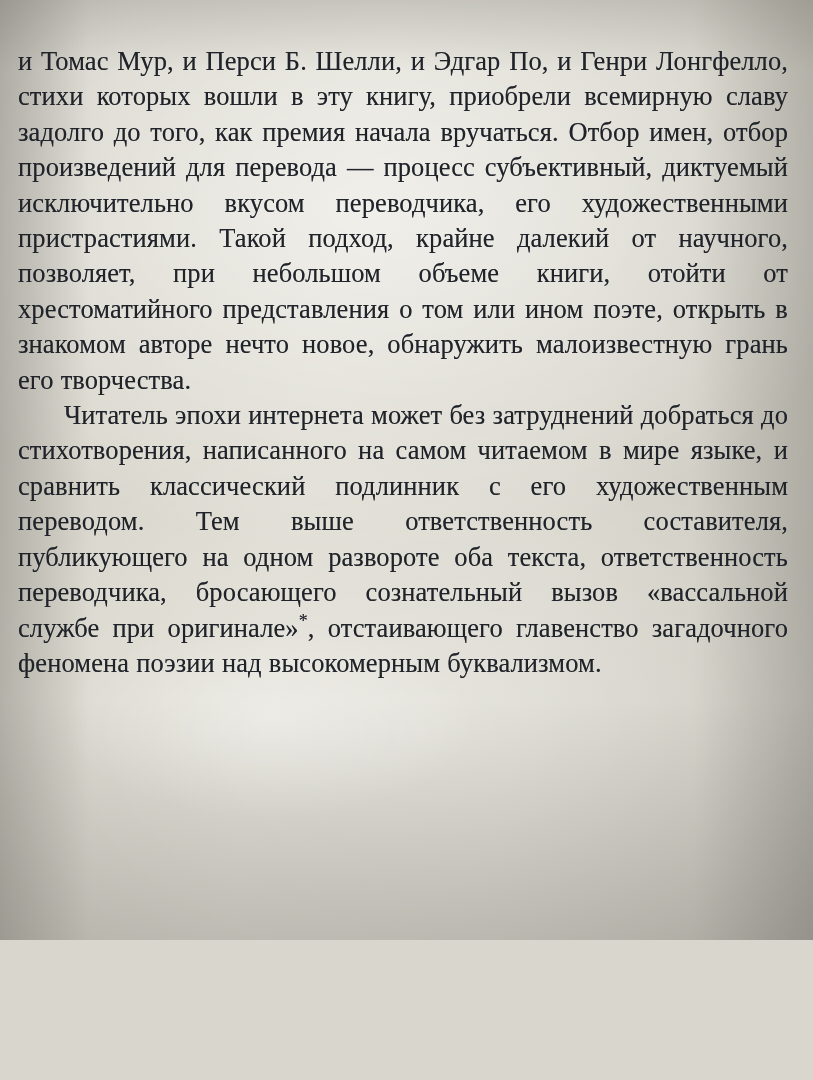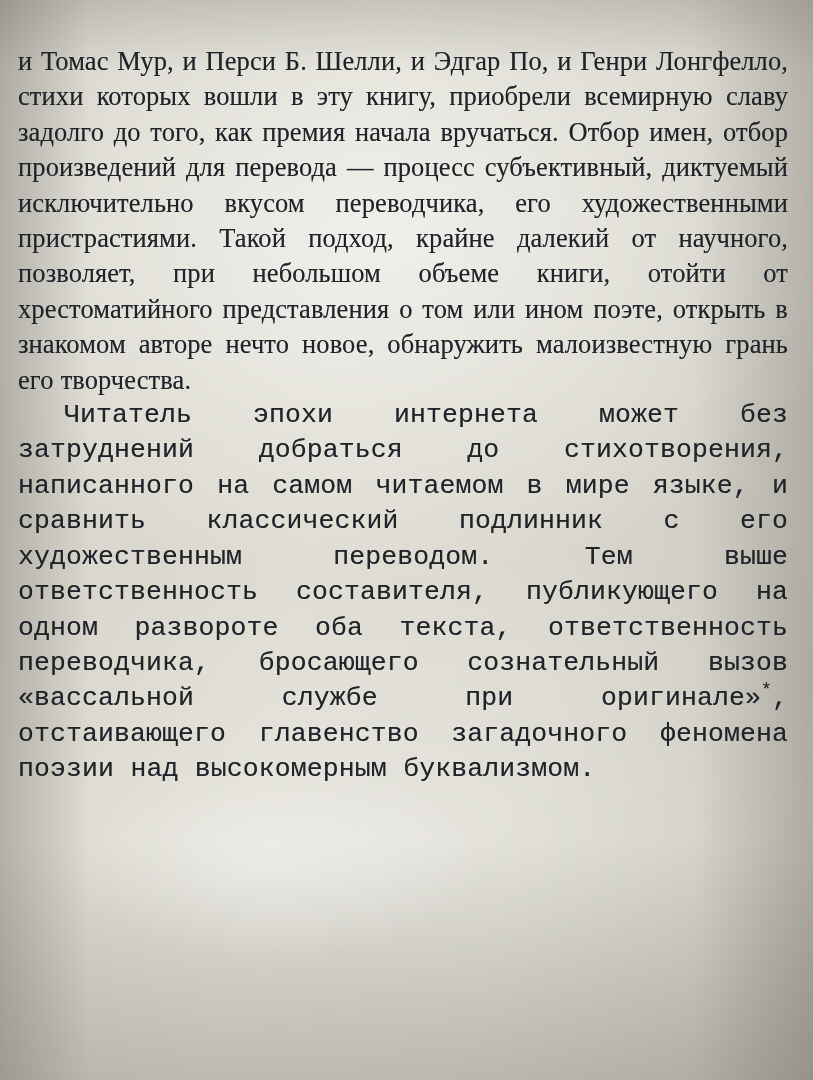--- a/index.html
+++ b/index.html
@@ -11,21 +11,21 @@
     height: 1080px;
     background: #d8d6cd;
     font-family: "Liberation Serif", serif;
     overflow: hidden;
   }
 
   
   .page {
     position: relative;
     width: 813px;
-    height: 1080px;
+    height: 940px;
     background:
       radial-gradient(ellipse 700px 480px at 46% 22%, rgba(255,255,255,0.55) 0%, rgba(255,255,255,0.0) 72%),
       radial-gradient(ellipse 620px 420px at 52% 78%, rgba(255,255,255,0.30) 0%, rgba(255,255,255,0.0) 75%),
       linear-gradient(100deg, #cdcbc2 0%, #d9d7cd 14%, #dedcd2 40%, #d9d7cd 66%, #cfcdc3 86%, #c4c2b9 100%);
     overflow: hidden;
   }
 
   
   .shade-left,
   .shade-right,
@@ -74,21 +74,20 @@
     line-height: 35.4px;
     text-align: justify;
     text-justify: inter-word;
     letter-spacing: 0.1px;
     word-spacing: 0.4px;
     
     text-shadow: 0 0 0.5px rgba(32,36,42,0.45);
   }
   p.para + p.para {
     margin-top: 0;
-    font-family: Liberation Mono, monospace;
   }
   p.indent {
     text-indent: 46px;
   }
   .footnote-mark {
     font-size: 18px;
     vertical-align: super;
     line-height: 0;
   }
 </style>

